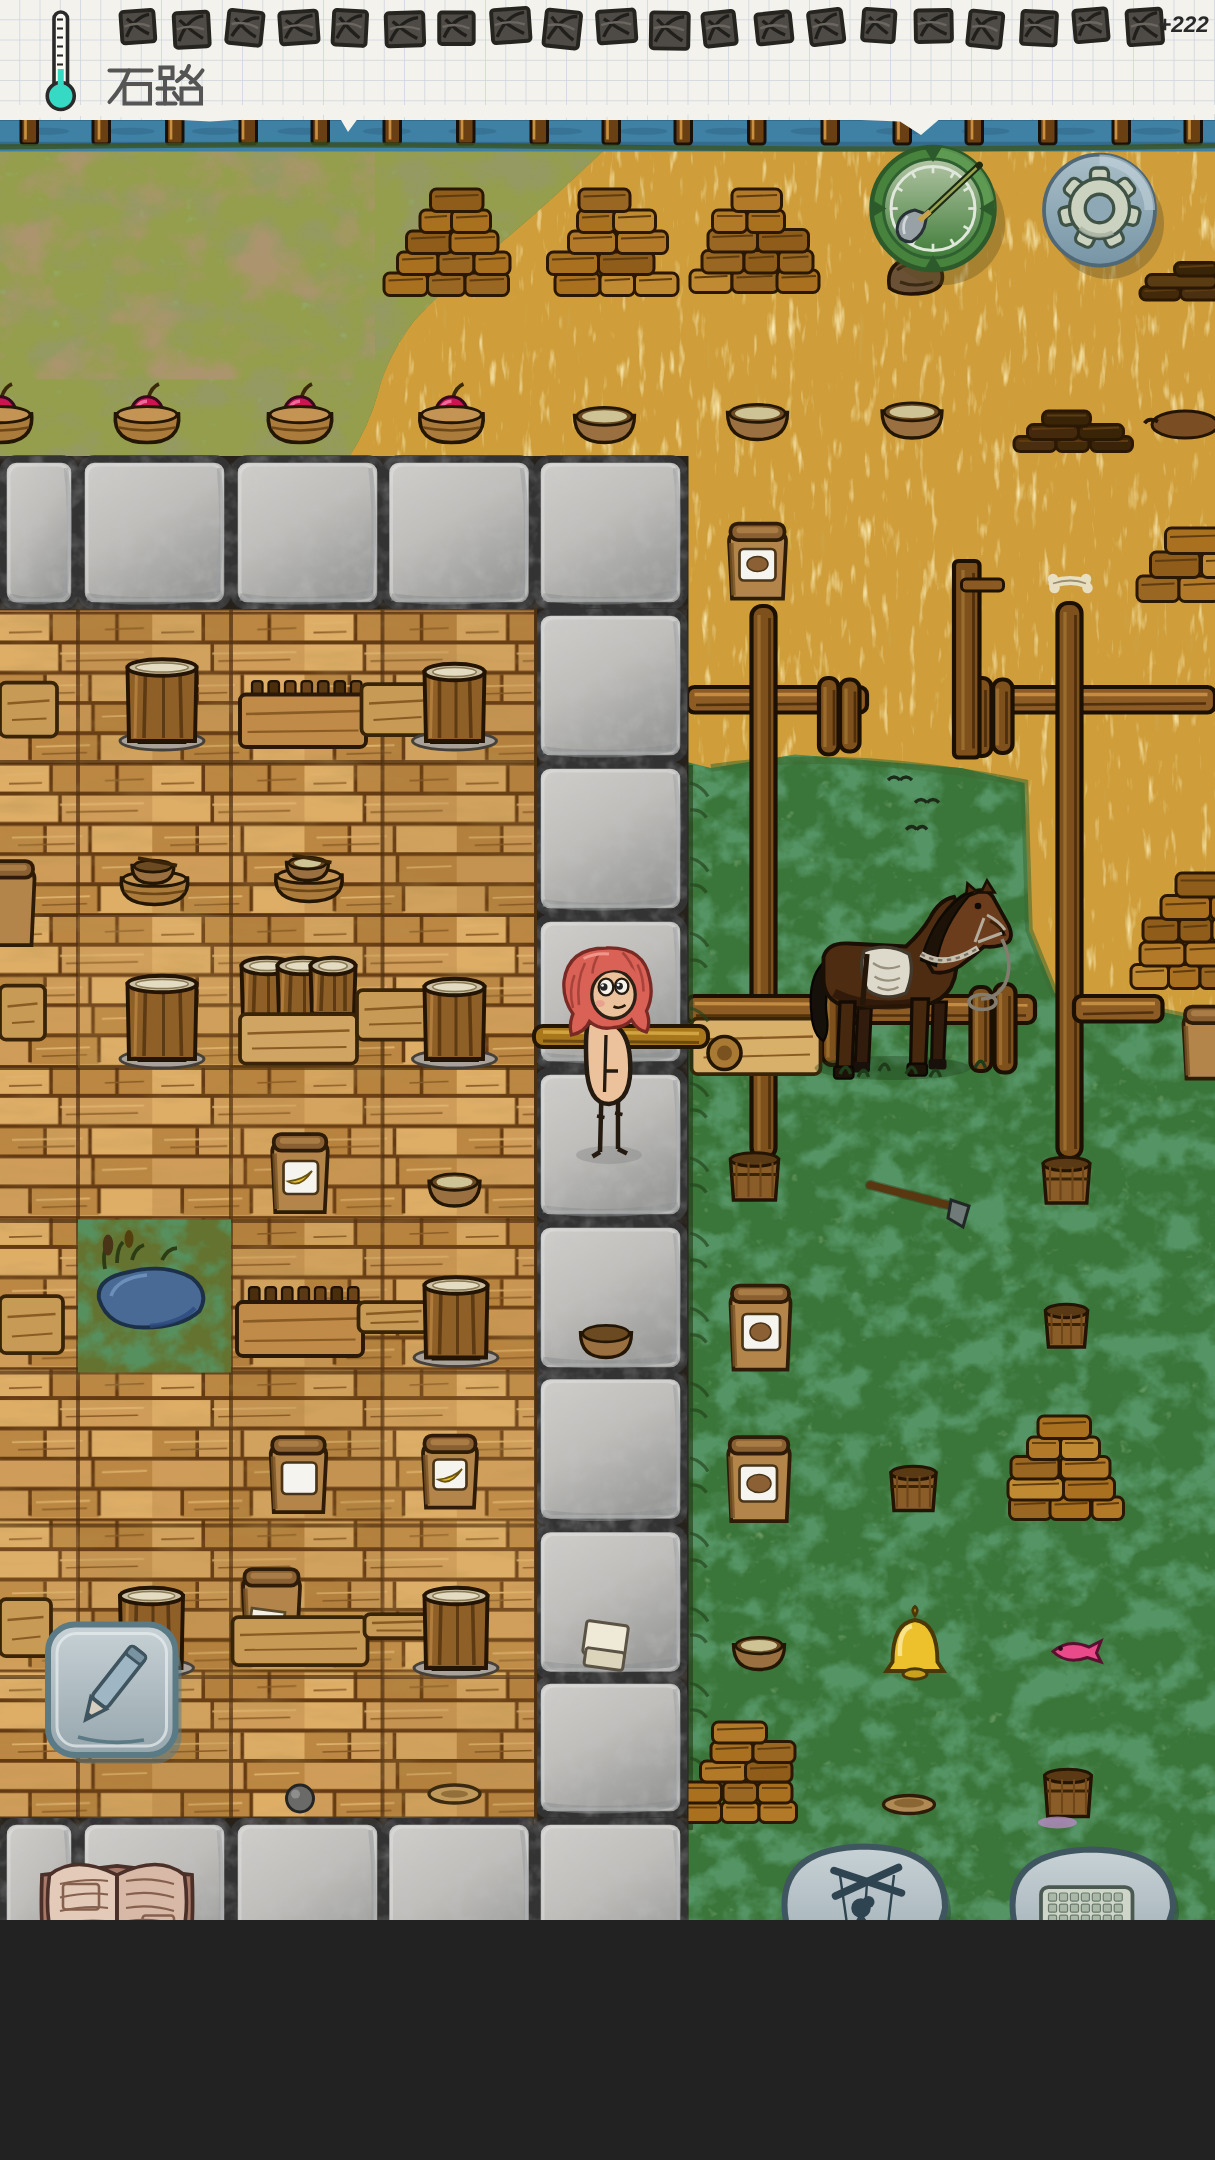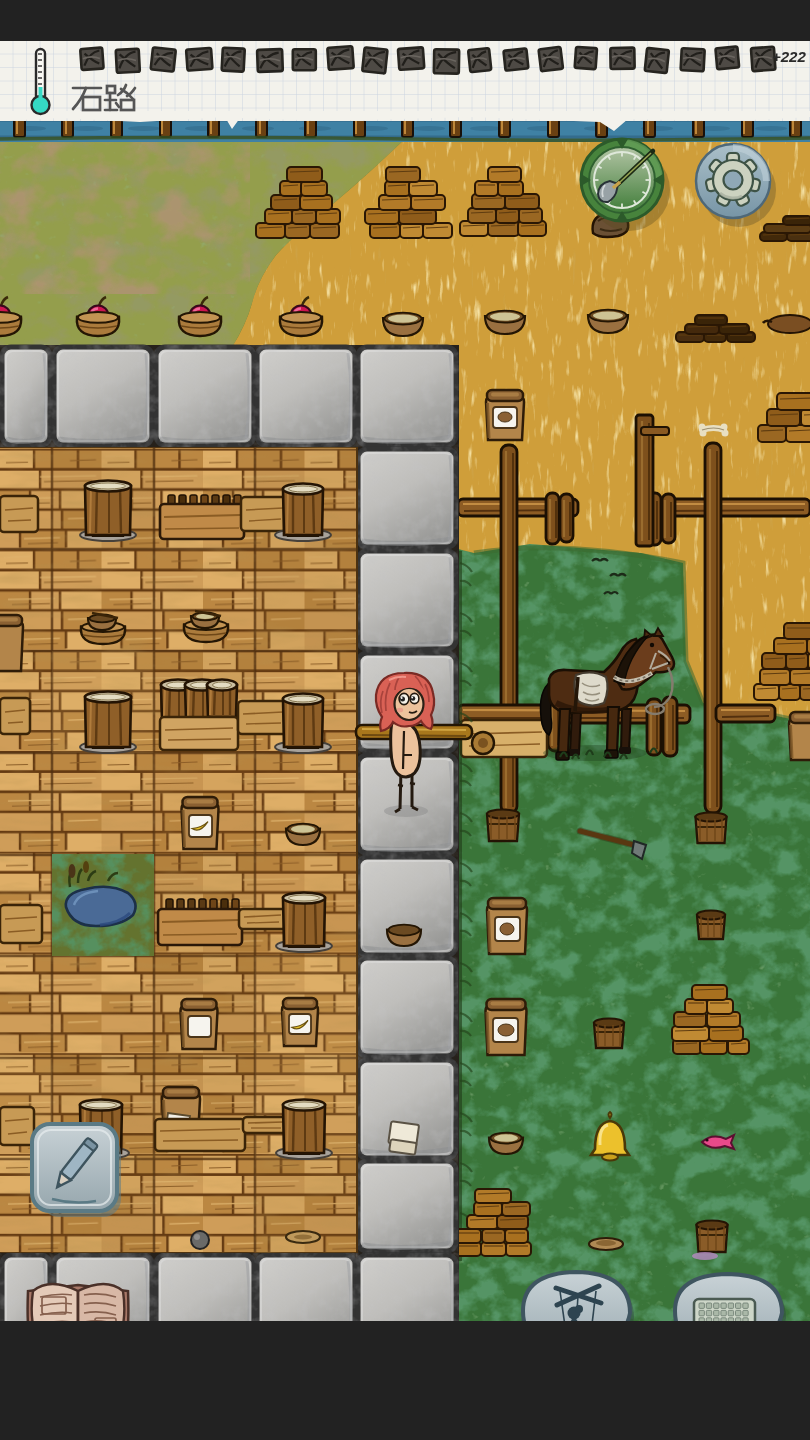--- a/index.html
+++ b/index.html
@@ -1,15 +1,15 @@
 <!DOCTYPE html>
 <html><head><meta charset="utf-8">
 <style>
 html,body{margin:0;padding:0;background:#222;}
-#stage{position:relative;width:810px;height:1280px;overflow:hidden;font-family:"Liberation Sans",sans-serif;margin-top:41px;}
+#stage{position:relative;width:810px;height:1280px;overflow:hidden;font-family:"Liberation Sans",sans-serif;}
 </style></head><body>
 <div id="stage">
 <svg width="810" height="1440" viewBox="0 0 810 1440" xmlns="http://www.w3.org/2000/svg">
 <defs>
 <linearGradient id="stoneG" x1="0" y1="0" x2="0.6" y2="1">
  <stop offset="0" stop-color="#d0cfcc"></stop>
           <stop offset="0.5" stop-color="#bfbebb"></stop>
           <stop offset="1" stop-color="#9a9a98"></stop>
 </linearGradient>
 <linearGradient id="btnG" x1="0" y1="0" x2="0" y2="1">

